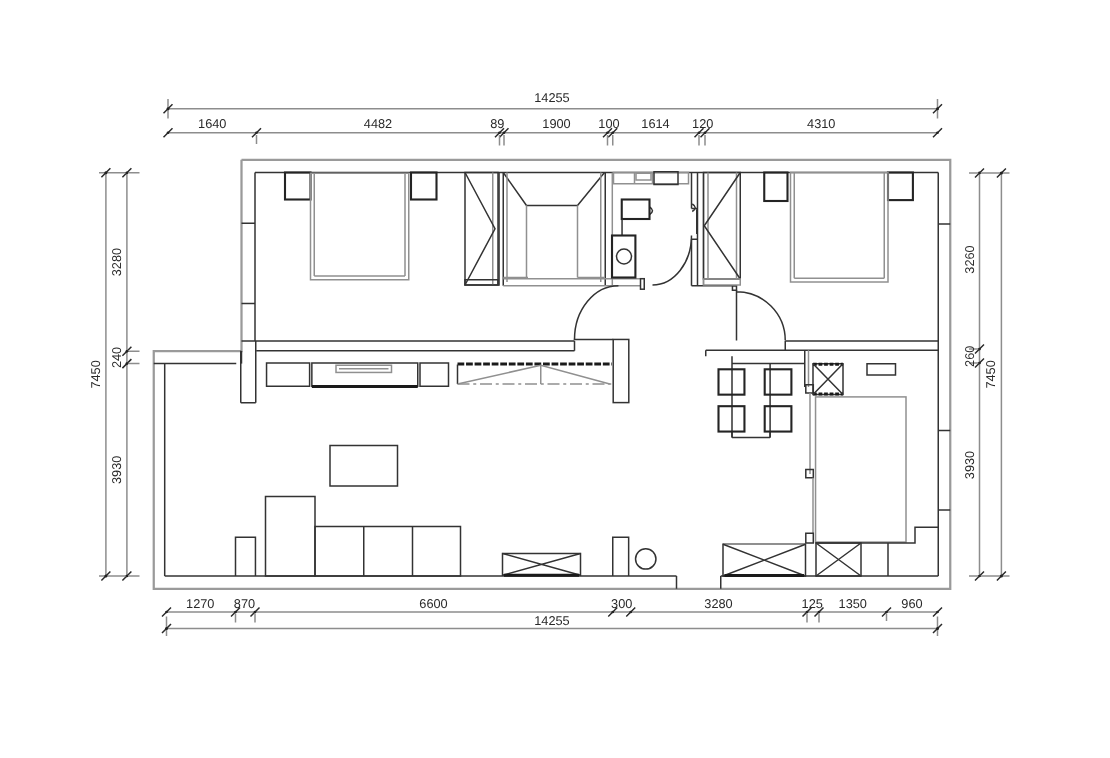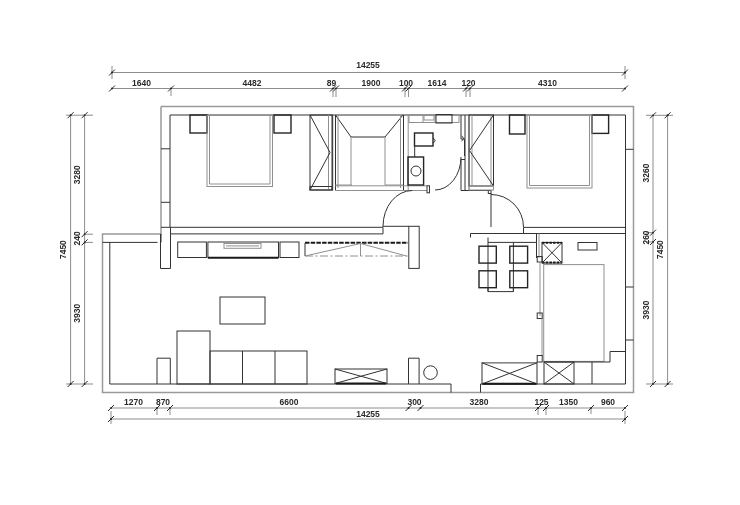--- a/index.html
+++ b/index.html
@@ -1,16 +1,16 @@
 <!DOCTYPE html>
 <html><head>
 <meta charset="utf-8">
 <style>
 html,body{margin:0;padding:0;background:#fff;}
-.page{width:740px;height:505px;background:#ffffff;position:relative;overflow:hidden;font-weight:bold;}
+.page{width:740px;height:505px;background:#ffffff;position:relative;overflow:hidden;}
 svg{position:absolute;top:0;left:0;}
 text{font-family:"Liberation Sans",sans-serif;font-size:8.5px;fill:#2a2a2a;}
 .wg{stroke:#9a9a9a;stroke-width:1.5;fill:none;}
 .wk{stroke:#333333;stroke-width:1;fill:none;}
 .fk{stroke:#242424;stroke-width:1.4;fill:none;}
 .fn{stroke:#333333;stroke-width:1;fill:none;}
 .fg{stroke:#909090;stroke-width:1;fill:none;}
 .fb{stroke:#1a1a1a;stroke-width:2;fill:none;}
 .dim{stroke:#8d8d8d;stroke-width:1;fill:none;}
 .tick{stroke:#2a2a2a;stroke-width:1;fill:none;}

